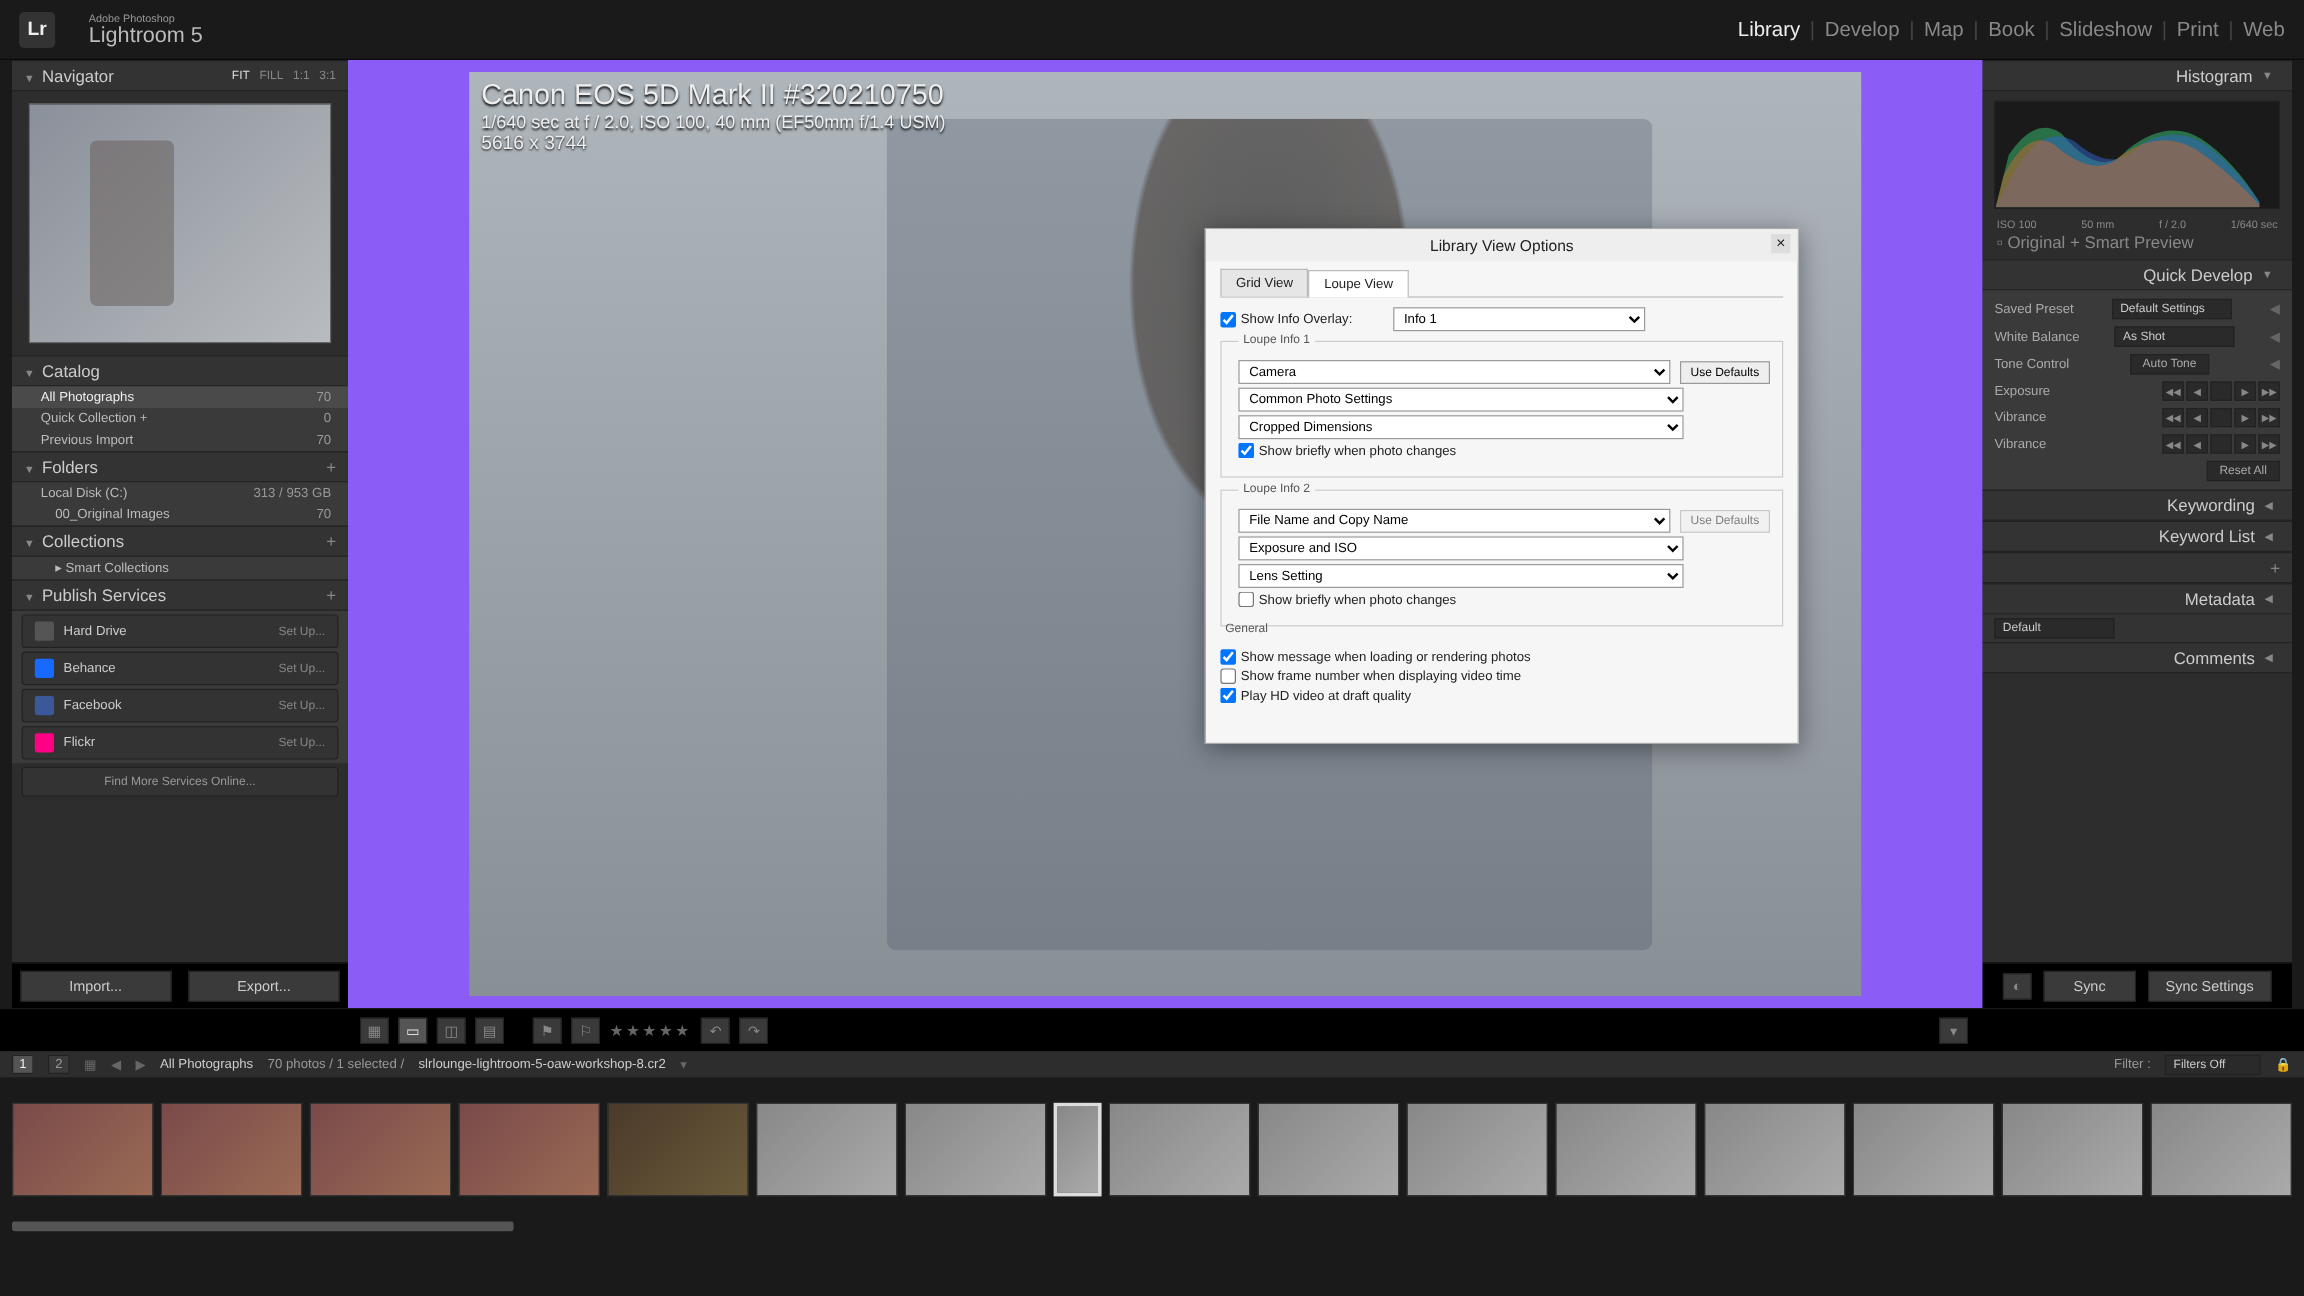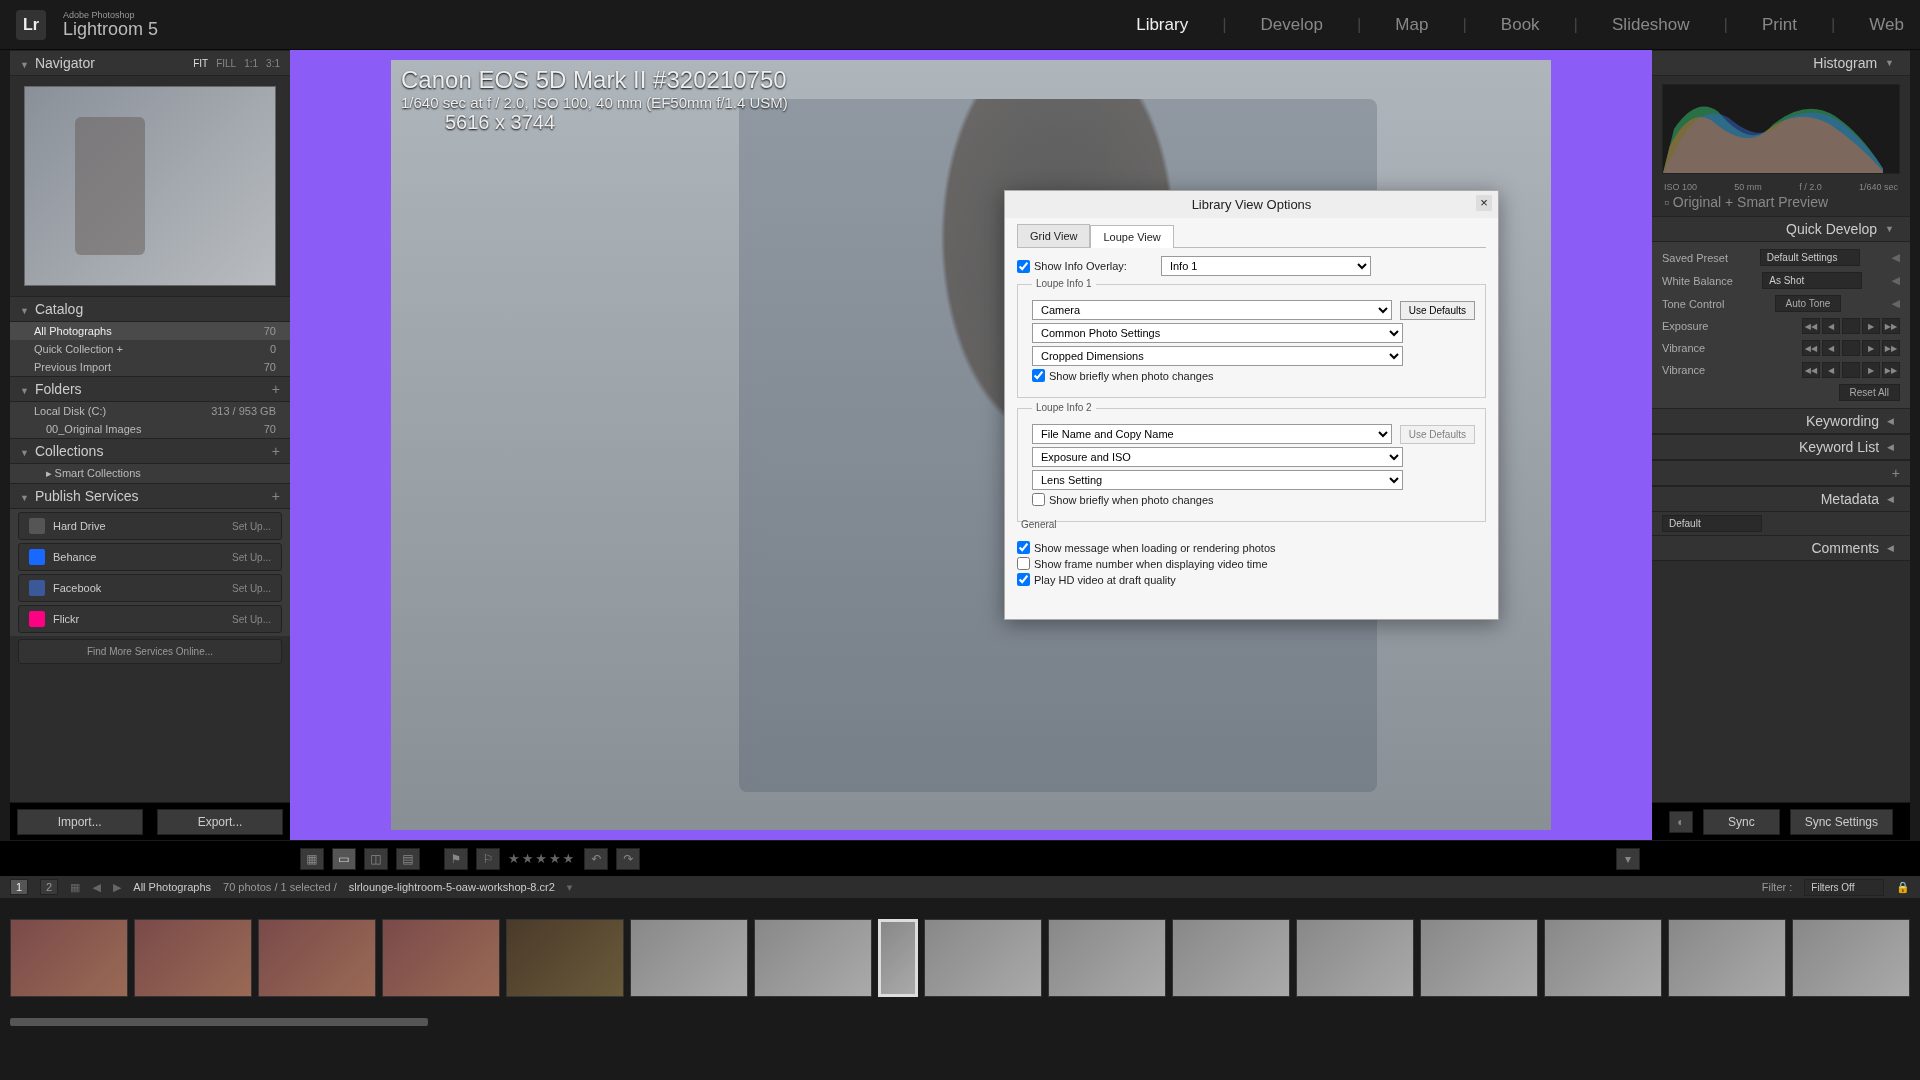--- a/index.html
+++ b/index.html
@@ -1,24 +1,24 @@
 <!DOCTYPE html>
 <html><head>
 <meta charset="utf-8">
 <style>
 * { margin: 0; padding: 0; box-sizing: border-box; font-family: "Segoe UI", Arial, sans-serif; }
 body { background: #1a1a1a; color: #ccc; width: 1920px; height: 1080px; overflow: hidden; font-size: 12px; }
 
 
 .top-bar { display: flex; align-items: center; justify-content: space-between; height: 50px; padding: 0 16px; background: #1a1a1a; border-bottom: 1px solid #0a0a0a; }
-.logo-block { display: flex; align-items: center; gap: 17px; }
+.logo-block { display: flex; align-items: center; gap: 28px; }
 .logo { width: 30px; height: 30px; background: #333; border-radius: 4px; display: flex; align-items: center; justify-content: center; font-weight: bold; font-size: 16px; color: #eee; }
 .logo-text .small { font-size: 9px; color: #999; line-height: 1; }
 .logo-text .big { font-size: 18px; color: #bbb; line-height: 1; }
-.modules { display: flex; gap: 34px; font-size: 17px; color: #888; }
+.modules { display: flex; gap: 8px; font-size: 17px; color: #888; }
 .modules span { cursor: pointer; }
 .modules .sep { color: #444; }
 .modules .active { color: #eee; }
 
 
 .main { display: flex; height: 790px; }
 .panel { background: #2d2d2d; }
 .panel-left { width: 280px; display: flex; flex-direction: column; }
 .panel-right { width: 258px; display: flex; flex-direction: column; }
 .panel-center { flex: 1; background: #8b5cf6; position: relative; display:flex; align-items:flex-start; justify-content:center;}
@@ -48,21 +48,21 @@
 .pub-row .lbl { flex:1; }
 .pub-row .setup { color:#888; font-size:10px; }
 .find-more { text-align:center; font-size:10px; color:#999; padding:6px; margin:3px 8px; background:#333; border:1px solid #222; border-radius:3px;}
 
 
 .center-img { width: 1160px; height: 770px; margin-top:10px; background: linear-gradient(180deg,#aeb5bb 0%,#9ba2a8 50%,#888f95 100%); position: relative; }
 .center-img .subject{position:absolute; right:15%; top:5%; width:55%; height:90%; background:radial-gradient(ellipse at 50% 20%, #2a2623 0%, #3c3530 25%, transparent 26%), linear-gradient(180deg,#7e8893 0%, #6b7480 100%); border-radius:8px; opacity:0.6;}
 .info-overlay { position:absolute; left:10px; top:6px; color:#eee; text-shadow:0 1px 2px #000;}
 .info-overlay .t1 { font-size:24px; font-weight:300;}
 .info-overlay .t2 { font-size:15px; }
-.info-overlay .t3 { font-size:20px;margin-left:44px; }
+.info-overlay .t3 { font-size:16px; }
 
 
 .dialog { position:absolute; right:52px; top:130px; width:495px; background:#f6f6f6; border:1px solid #aaa; box-shadow:0 4px 20px rgba(0,0,0,0.4); color:#222; font-size:11px;}
 .dialog-title { background:#eee; padding:6px 8px; font-size:13px; text-align:center; position:relative;}
 .dialog-title .x { position:absolute; right:6px; top:4px; width:16px; height:16px; background:#ddd; text-align:center; line-height:16px; cursor:pointer;}
 .dialog-body { padding:6px 12px 16px;}
 .tabs { display:flex; border-bottom:1px solid #bbb; margin-bottom:8px;}
 .tabs div { padding:5px 12px; border:1px solid #bbb; border-bottom:none; background:#e6e6e6; cursor:pointer; font-size:11px;}
 .tabs div.active { background:#fff; position:relative; top:1px;}
 .fieldset { border:1px solid #ccc; padding:10px 10px 12px 14px; margin-bottom:10px;}

